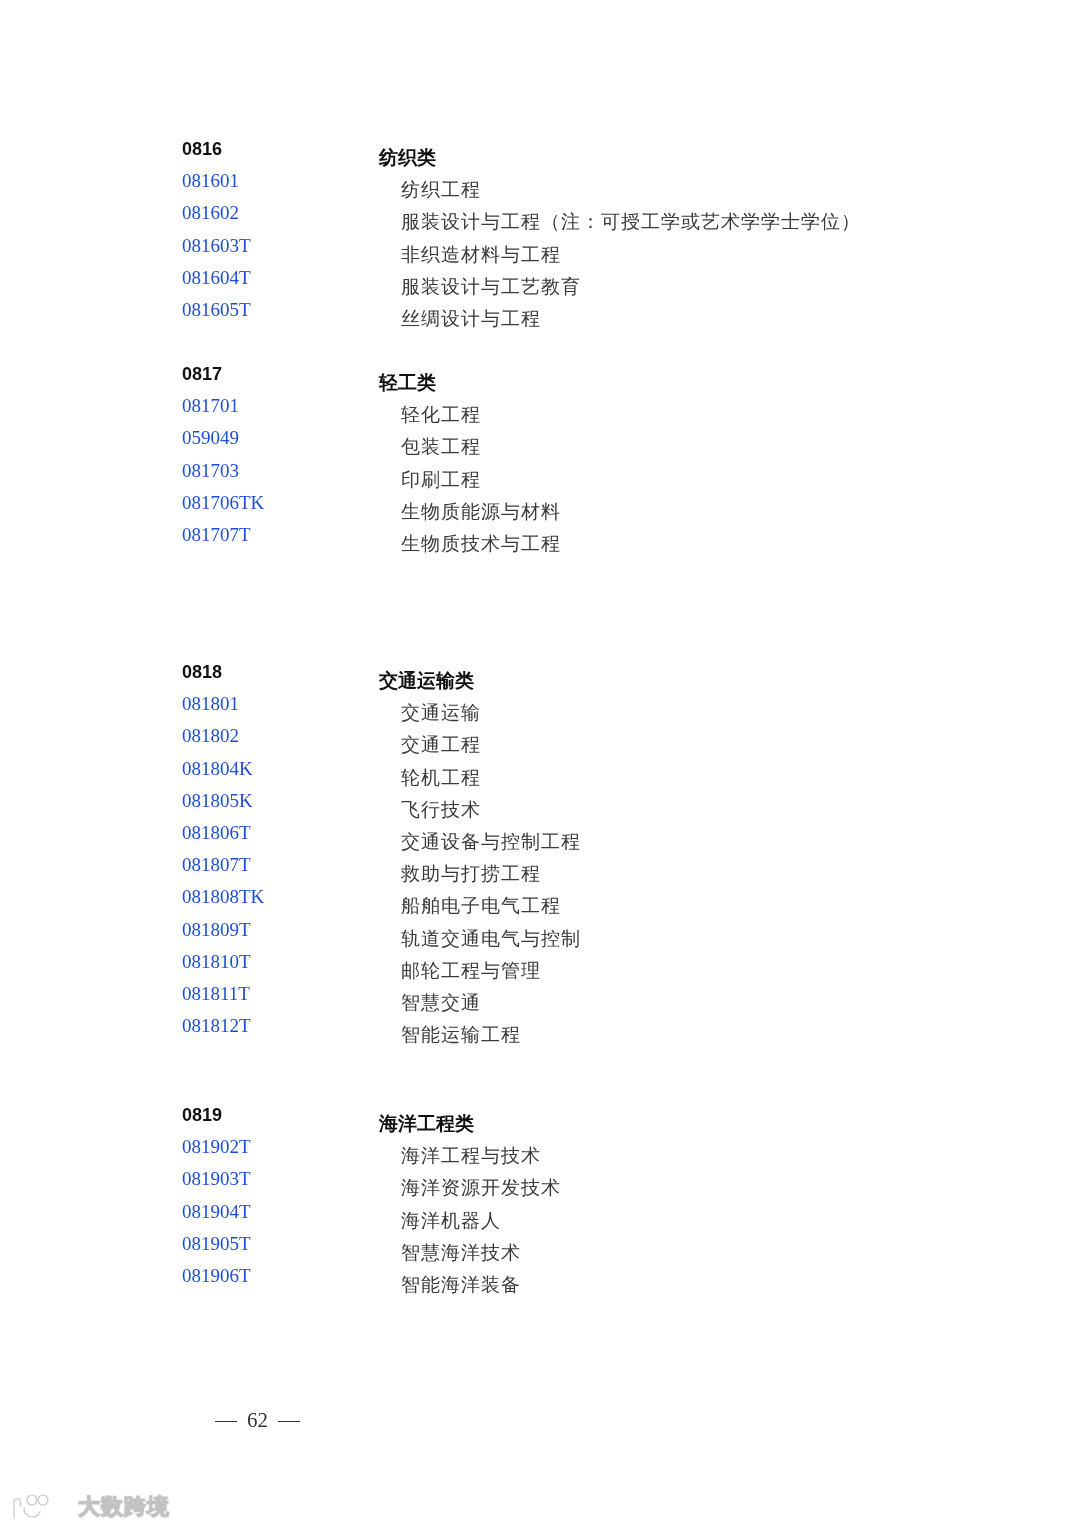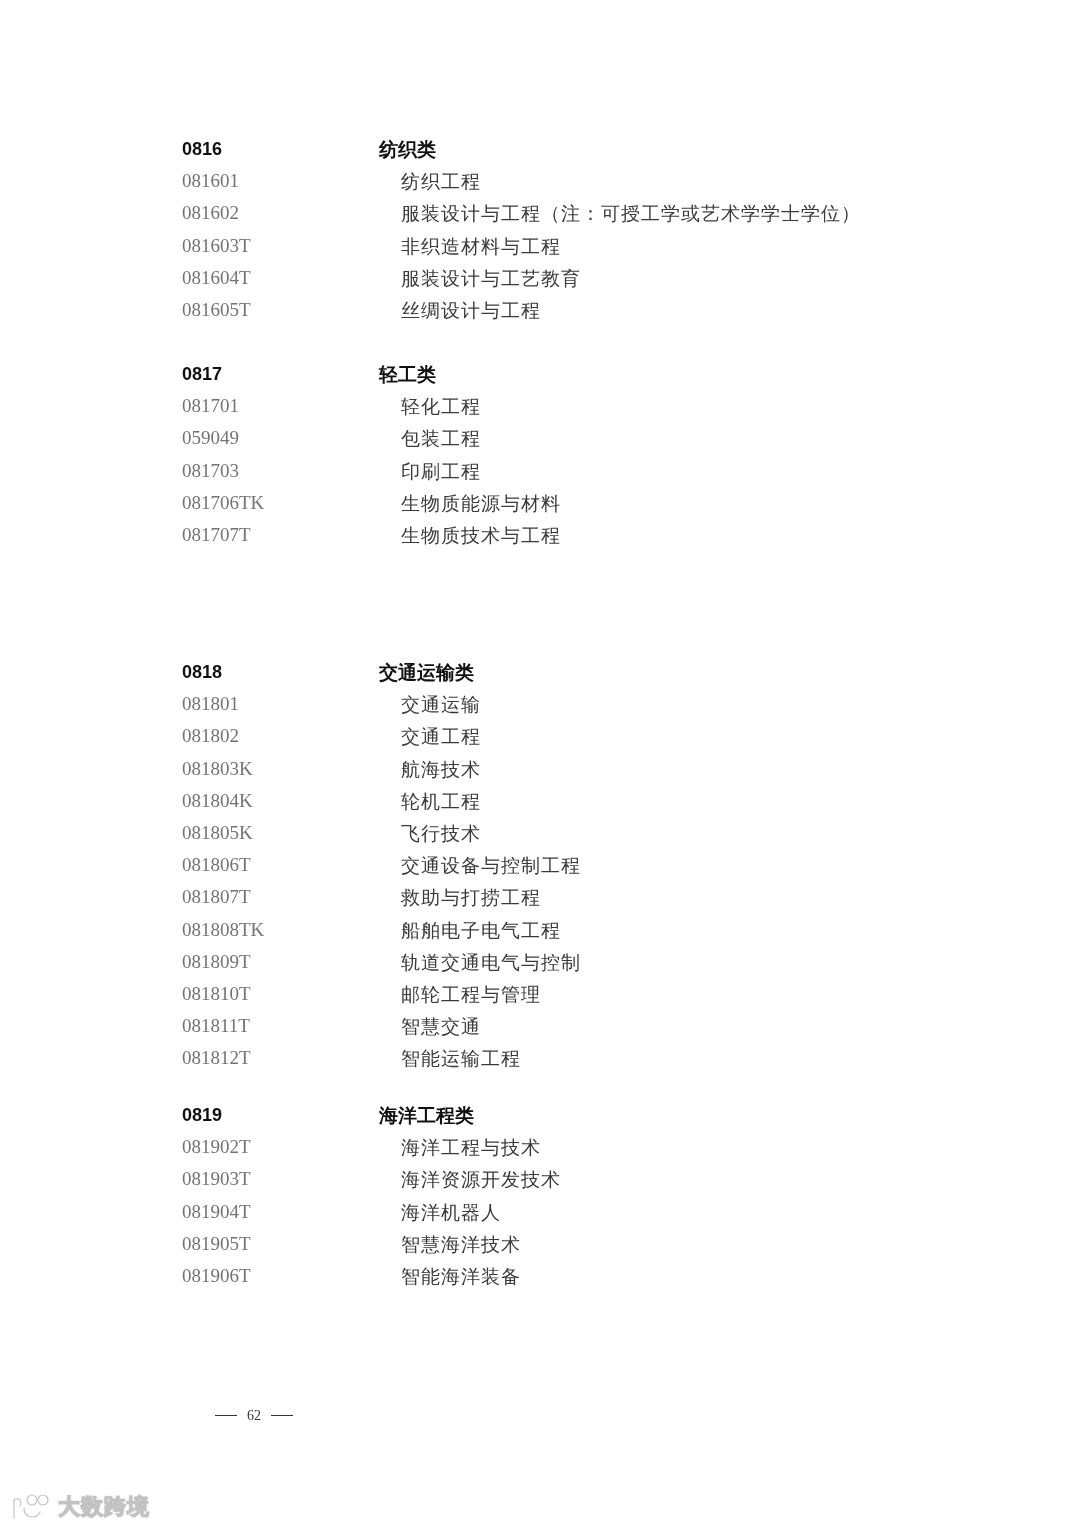--- a/index.html
+++ b/index.html
@@ -29,50 +29,51 @@
     .row {
       position: relative;
       height: 32.2px;
       line-height: 32.2px;
       font-size: 19px;
       white-space: nowrap;
     }
     .code {
       position: absolute;
       left: 0;
-      color: #737373;
+      color: #1d4ed8;
       letter-spacing: 0px;
     }
     .name {
       position: absolute;
       left: 219px;
       color: #3a3a3a;
       font-family: "DejaVu Serif", "Liberation Serif", serif;
       font-size: 19px;
       letter-spacing: 1px;
+      margin-top: 8px;
     }
     .row.header .code {
       font-weight: bold;
       color: #111111;
       font-family: "Liberation Sans", "DejaVu Sans", sans-serif;
       font-size: 18px;
     }
     .row.header .name {
       left: 197px;
       font-weight: bold;
       color: #111111;
       font-family: "DejaVu Sans", "Liberation Sans", sans-serif;
       font-size: 19px;
       letter-spacing: 0px;
     }
     .footer {
       position: absolute;
       left: 205px;
       top: 1408px;
-      font-size: 14px;
+      font-size: 21px;
       color: #333333;
       font-family: "Liberation Serif", serif;
       white-space: nowrap;
     }
     .footer .dash {
       display: inline-block;
       width: 22px;
       height: 1px;
       background: #333333;
       vertical-align: middle;
@@ -95,20 +96,21 @@
       height: 30px;
     }
     .watermark .wm-text {
       font-family: "DejaVu Sans", sans-serif;
       font-size: 22px;
       font-weight: bold;
       color: #ffffff;
       -webkit-text-stroke: 1px #b8b8b8;
       text-shadow: 0 0 2px #999999;
       letter-spacing: 1px;
+      margin-left: 20px;
     }
   </style>
 </head>
 <body>
 
 <div class="page">
 
   <div class="section" style="top:133px;">
     <div class="row header">
       <span class="code">0816</span>
@@ -168,24 +170,20 @@
       <span class="code">0818</span>
       <span class="name">交通运输类</span>
     </div>
     <div class="row">
       <span class="code">081801</span>
       <span class="name">交通运输</span>
     </div>
     <div class="row">
       <span class="code">081802</span>
       <span class="name">交通工程</span>
-    </div>
-    <div class="row">
-      <span class="code">081803K</span>
-      <span class="name">航海技术</span>
     </div>
     <div class="row">
       <span class="code">081804K</span>
       <span class="name">轮机工程</span>
     </div>
     <div class="row">
       <span class="code">081805K</span>
       <span class="name">飞行技术</span>
     </div>
     <div class="row">

